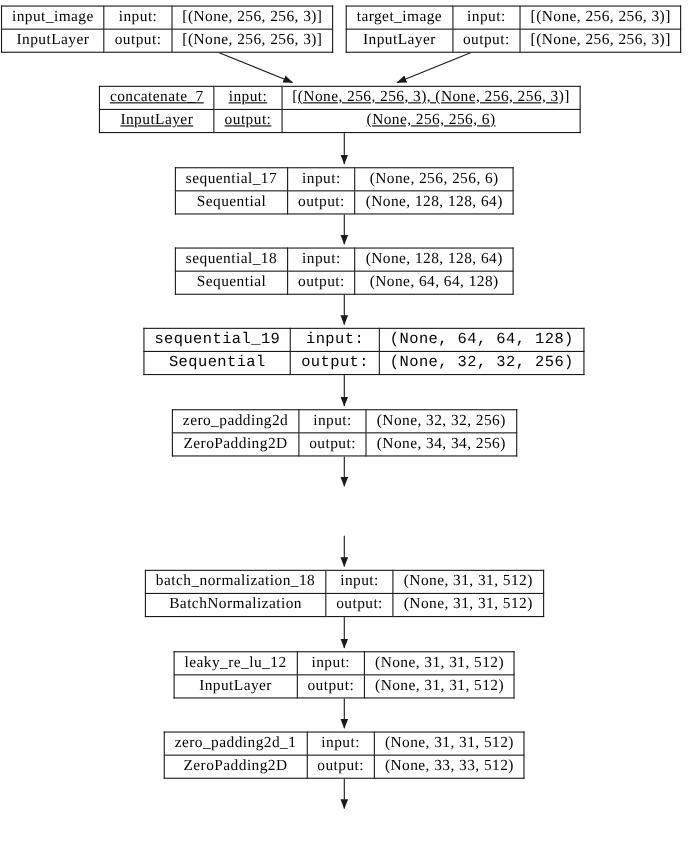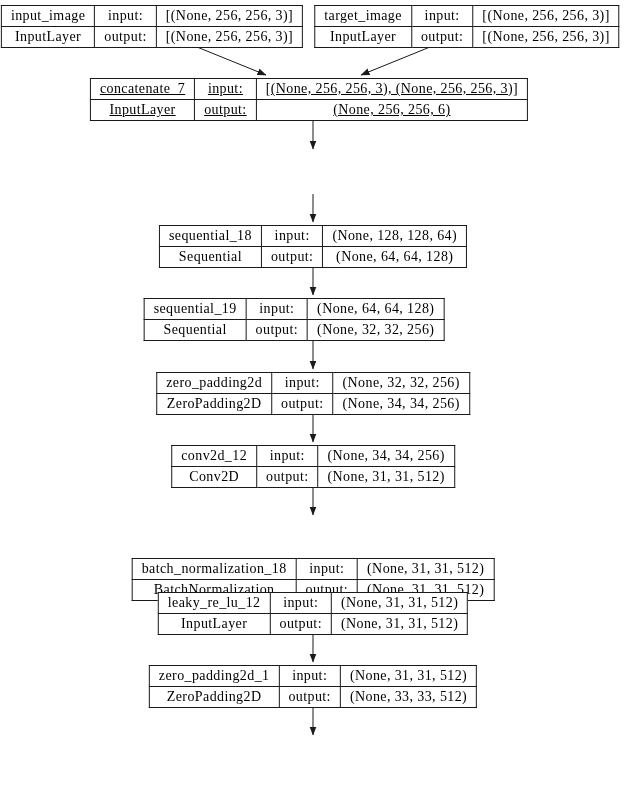--- a/index.html
+++ b/index.html
@@ -101,37 +101,51 @@
       <td>[(None, 256, 256, 3), (None, 256, 256, 3)]</td>
     </tr>
     <tr>
       <td>InputLayer</td>
       <td>output:</td>
       <td>(None, 256, 256, 6)</td>
     </tr>
   </tbody>
     </table>
 
+  <table class="node" style="left:313px; top:152px;">
+    <tbody>
+        <tr>
+      <td>sequential_17</td>
+      <td>input:</td>
+      <td>(None, 256, 256, 6)</td>
+    </tr>
+    <tr>
+      <td>Sequential</td>
+      <td>output:</td>
+      <td>(None, 128, 128, 64)</td>
+    </tr>
+  </tbody>
+    </table>
 
   <table class="node" style="left:313px; top:225px;border-radius:12px;">
     <tbody>
         <tr>
       <td>sequential_18</td>
       <td>input:</td>
       <td>(None, 128, 128, 64)</td>
     </tr>
     <tr>
       <td>Sequential</td>
       <td>output:</td>
       <td>(None, 64, 64, 128)</td>
     </tr>
   </tbody>
     </table>
 
-  <table class="node" style="left:294px; top:298px;">
+  <table class="node" style="left:331px; top:298px;font-family:Liberation Mono, monospace;">
     <tbody>
         <tr>
       <td>sequential_19</td>
       <td>input:</td>
       <td>(None, 64, 64, 128)</td>
     </tr>
     <tr>
       <td>Sequential</td>
       <td>output:</td>
       <td>(None, 32, 32, 256)</td>
@@ -147,36 +161,22 @@
       <td>(None, 32, 32, 256)</td>
     </tr>
     <tr>
       <td>ZeroPadding2D</td>
       <td>output:</td>
       <td>(None, 34, 34, 256)</td>
     </tr>
   </tbody>
     </table>
 
-  <table class="node" style="left:313px; top:445px;">
-    <tbody>
-        <tr>
-      <td>conv2d_12</td>
-      <td>input:</td>
-      <td>(None, 34, 34, 256)</td>
-    </tr>
-    <tr>
-      <td>Conv2D</td>
-      <td>output:</td>
-      <td>(None, 31, 31, 512)</td>
-    </tr>
-  </tbody>
-    </table>
-
-  <table class="node" style="left:313px; top:518px;margin-top:40px;">
+
+  <table class="node" style="left:313px; top:518px;">
     <tbody>
         <tr>
       <td>batch_normalization_18</td>
       <td>input:</td>
       <td>(None, 31, 31, 512)</td>
     </tr>
     <tr>
       <td>BatchNormalization</td>
       <td>output:</td>
       <td>(None, 31, 31, 512)</td>

